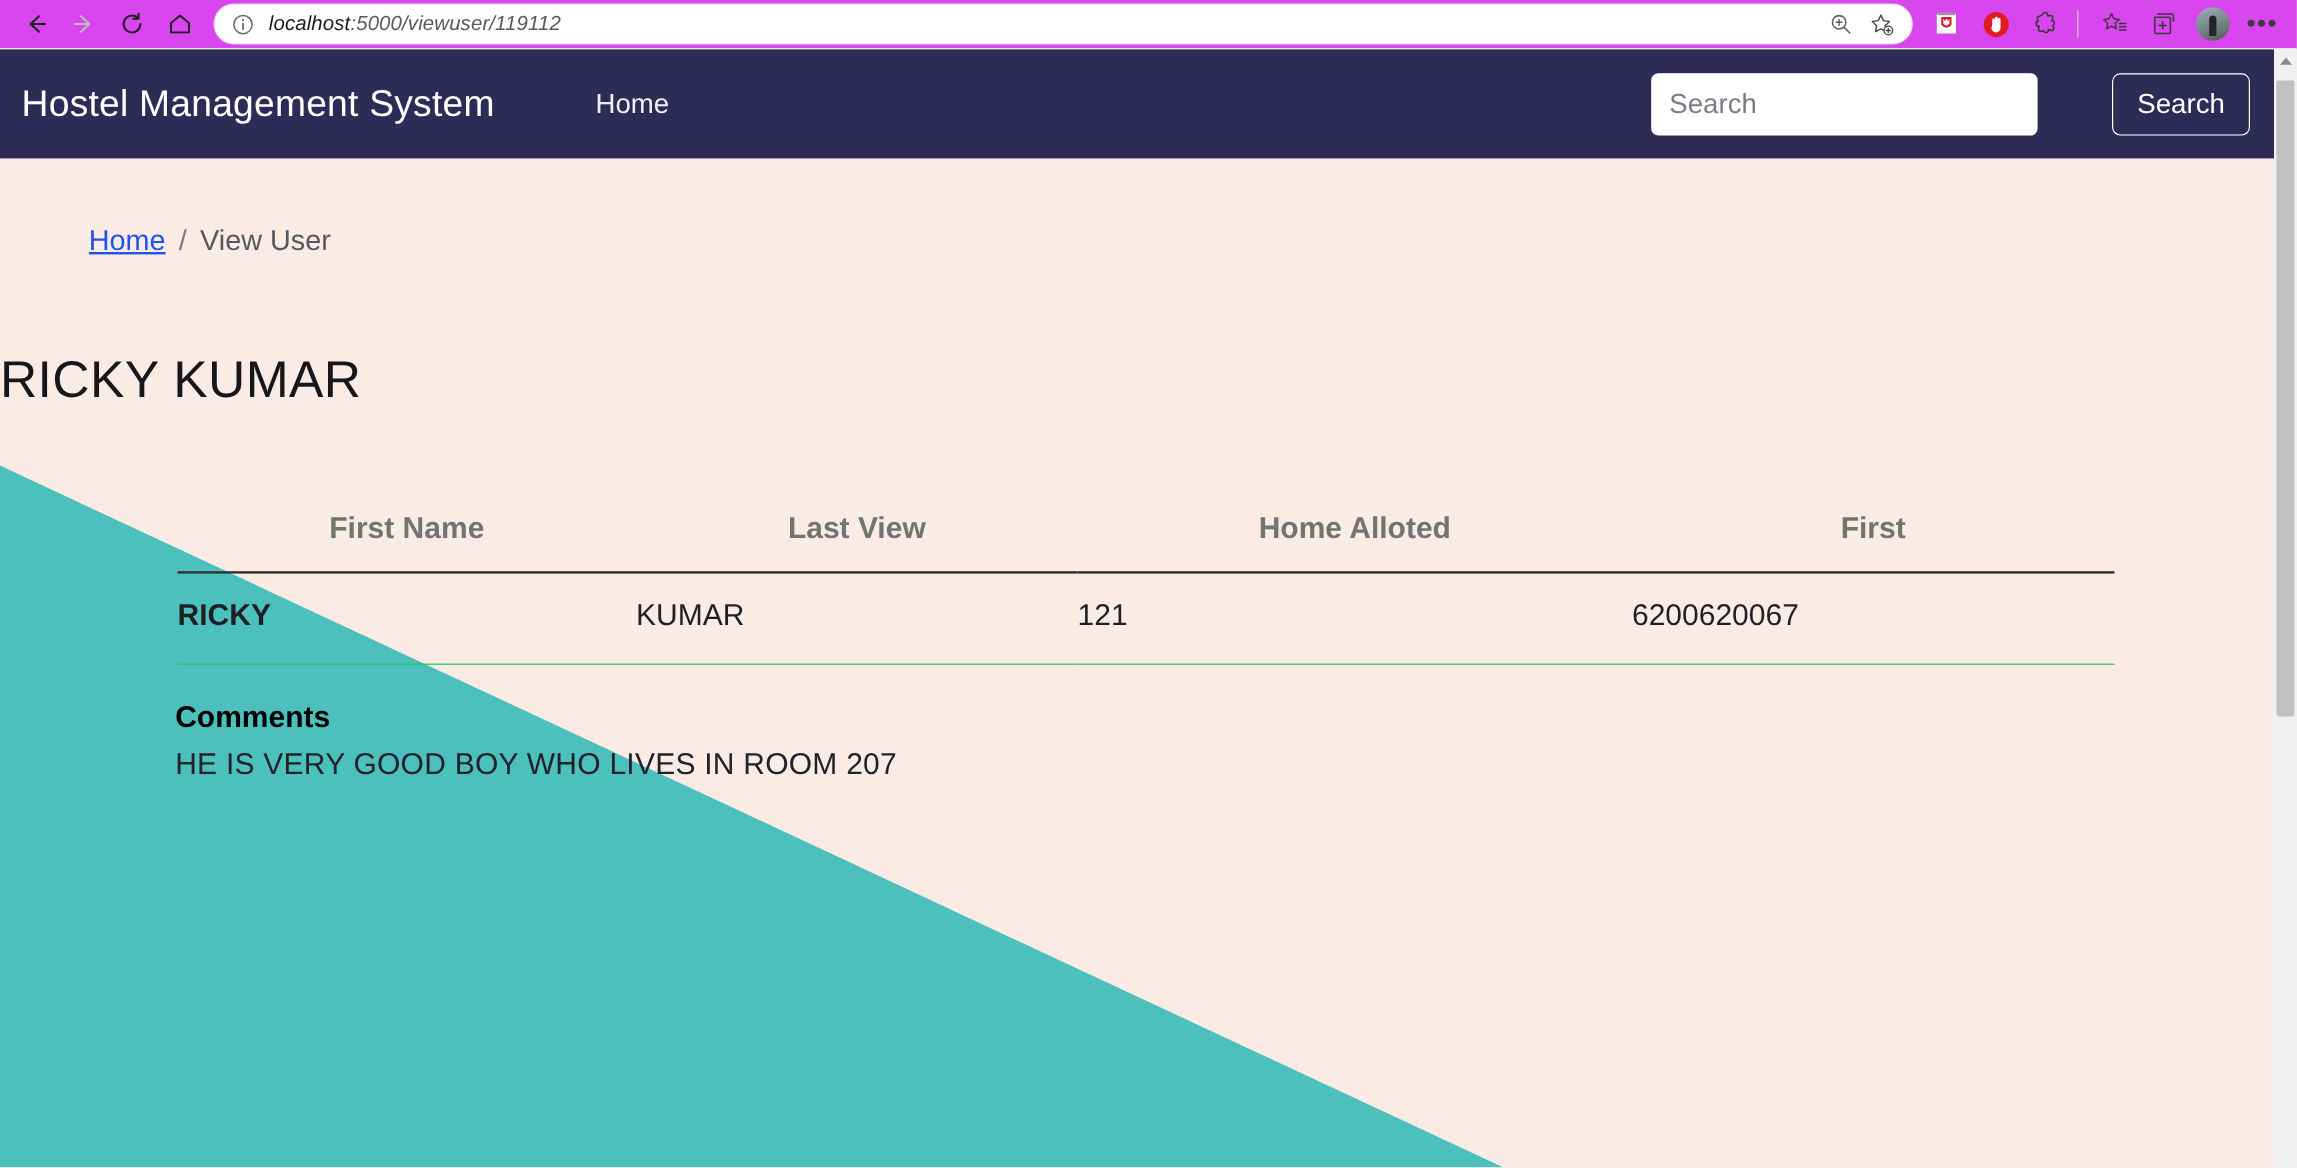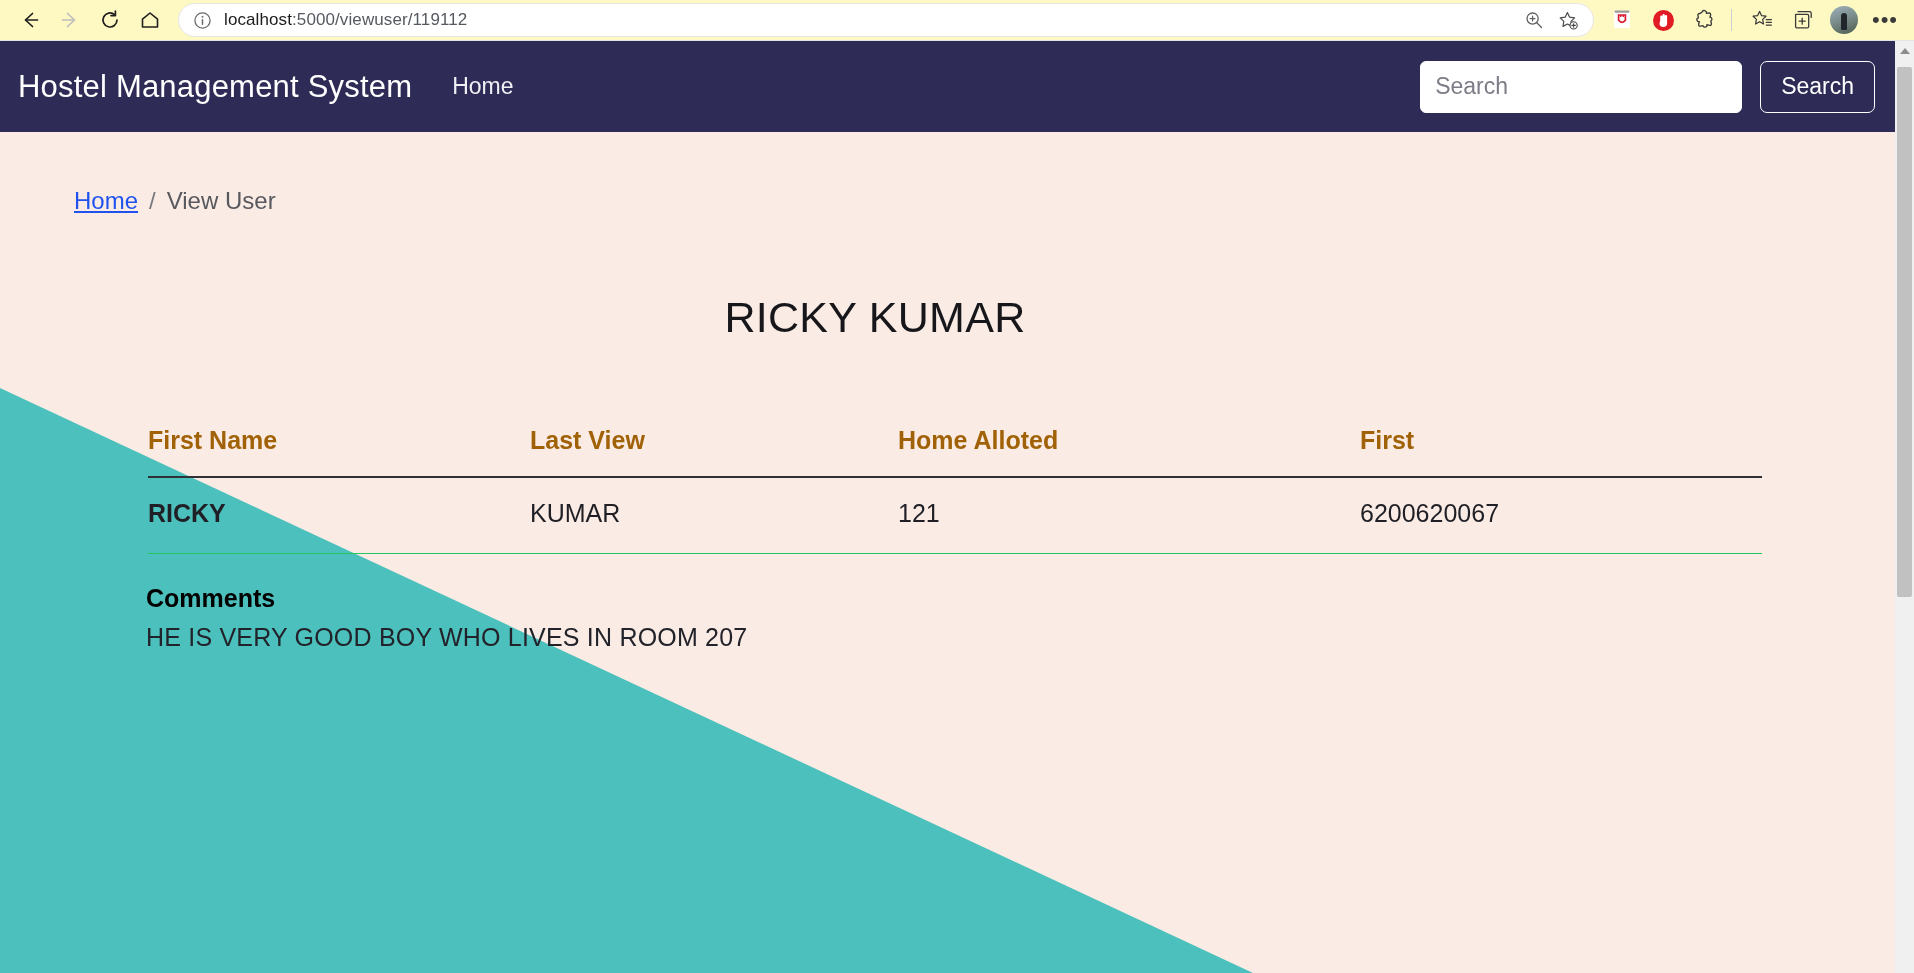--- a/index.html
+++ b/index.html
@@ -10,25 +10,26 @@
     font-family: "Liberation Sans", sans-serif;
     background: #faece4;
   }
 
   
   .browser-chrome {
     position: absolute;
     top: 0; left: 0;
     width: 1914px;
     height: 41px;
-    background: #fef9c3;
+    background: #d946ef;
     display: flex;
     align-items: center;
     padding: 0 10px;
     border-bottom: 1px solid #e4e4e4;
+    font-style: italic;
   }
   .nav-btn {
     width: 40px; height: 40px;
     display: flex; align-items: center; justify-content: center;
     border-radius: 4px;
     flex: 0 0 auto;
   }
   .nav-btn svg { display: block; }
   .addressbar {
     flex: 1 1 auto;
@@ -108,20 +109,21 @@
   
   .navbar {
     position: relative;
     z-index: 3;
     height: 91px;
     background: #2e2c56;
     display: flex;
     align-items: center;
     padding: 0 20px 0 18px;
     width: 1895px;
+    gap: 44px;
   }
   .brand {
     color: #ffffff;
     font-size: 31px;
     font-weight: 400;
     letter-spacing: 0.2px;
     white-space: nowrap;
   }
   .nav-link {
     color: #f0f0f4;
@@ -173,42 +175,41 @@
     gap: 11px;
     width: max-content;
   }
   .breadcrumb a {
     color: #1f53f0;
     text-decoration: underline;
   }
   .breadcrumb .sep { color: #7a7a80; }
 
   .page-title {
-    text-align: center;
     font-size: 43px;
     font-weight: 400;
     color: #17171b;
     margin-top: 78px;
     letter-spacing: 0.3px;
     padding-right: 145px;
   }
 
   .table-wrap {
     margin: 84px 0 0 148px;
     width: 1614px;
   }
   table.user-table {
     width: 100%;
     border-collapse: collapse;
   }
   table.user-table th {
-    text-align: left;
+    text-align: center;
     font-size: 25px;
     font-weight: bold;
-    color: #a16207;
+    color: #737373;
     padding: 0 0 21px 0;
     border-bottom: 2px solid #2f2f36;
   }
   table.user-table td {
     text-align: left;
     font-size: 25px;
     font-weight: 400;
     color: #1f1f25;
     padding: 21px 0 25px 0;
     border-bottom: 1px solid #22c55e;

